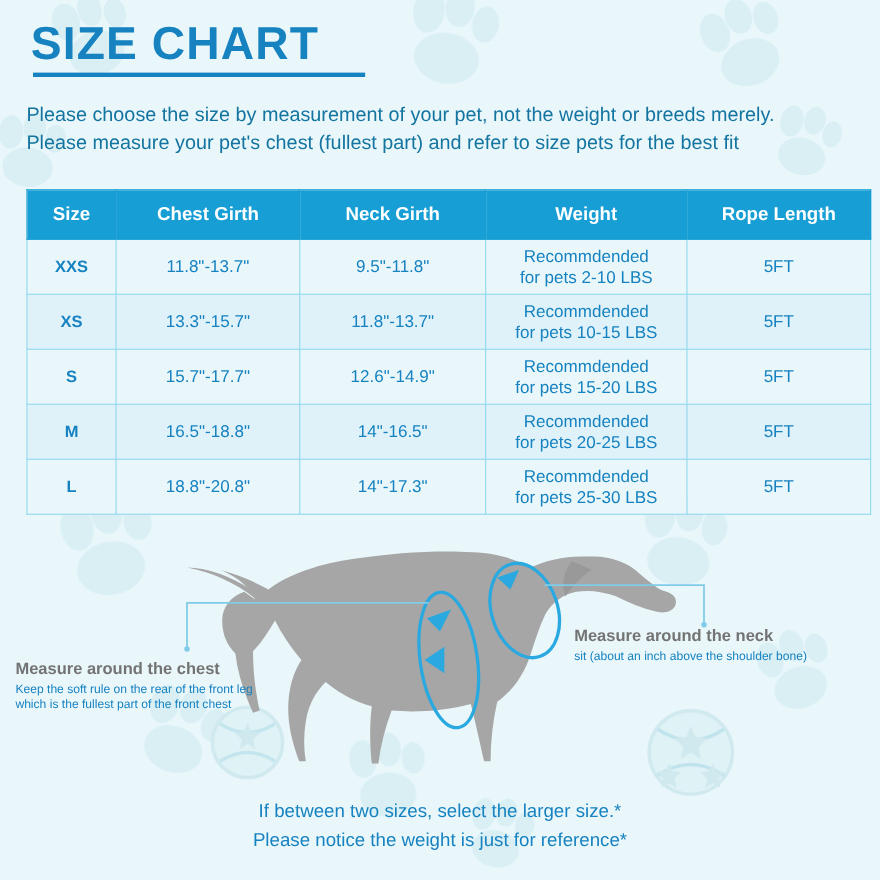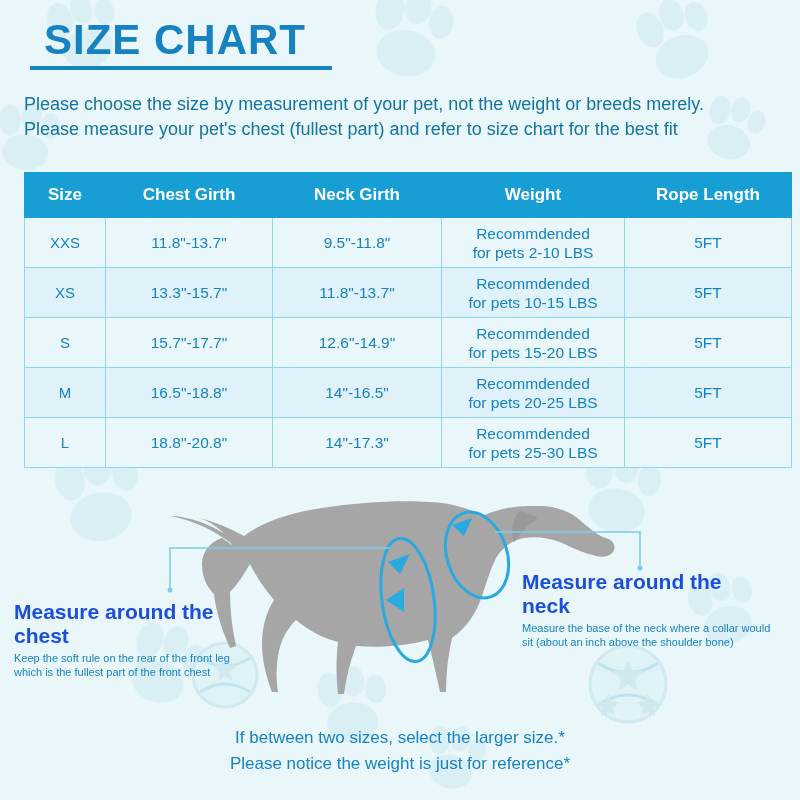--- a/index.html
+++ b/index.html
@@ -27,21 +27,21 @@
     inset: 0;
     pointer-events: none;
     z-index: 0;
   }
   .content {
     position: relative;
     z-index: 2;
   }
   .title {
     position: absolute;
-    left: 44px;
+    left: 28px;
     top: 16px;
     font-size: 42px;
     font-weight: bold;
     letter-spacing: 1px;
     color: #1682c0;
   }
   .title-underline {
     position: absolute;
     left: 30px;
     top: 66px;
@@ -89,20 +89,21 @@
     font-size: 15.5px;
     color: #1682c0;
     background: #e9f7fb;
     line-height: 19px;
   }
   tbody tr:nth-child(even) td {
     background: #dff2fa;
   }
   td.size-col {
     font-size: 15px;
+    font-weight: bold;
   }
   .w-col-0 { width: 78px; margin-top: 44px; }
   .w-col-1 { width: 164px; }
   .w-col-2 { width: 166px; }
   .w-col-3 { width: 180px; }
   .w-col-4 { width: 164px; }
 
   
   .diagram {
     position: absolute;
@@ -117,23 +118,23 @@
     top: 130px;
     width: 250px;
   }
   .callout-neck {
     position: absolute;
     left: 522px;
     top: 100px;
     width: 250px;
   }
   .callout-title {
-    font-size: 21px;
+    font-size: 15px;
     font-weight: bold;
-    color: #1d4ed8;
+    color: #737373;
     margin-bottom: 3px;
   }
   .callout-body {
     font-size: 11px;
     color: #1682c0;
     line-height: 14px;
   }
   .footer {
     position: absolute;
     left: 0;
@@ -242,21 +243,21 @@
     </g>
   </svg>
 
   <div class="content">
 
     <div class="title">SIZE CHART</div>
     <div class="title-underline"></div>
 
     <div class="intro">
       <div>Please choose the size by measurement of your pet, not the weight or breeds merely.</div>
-      <div>Please measure your pet's chest (fullest part) and refer to size chart for the best fit</div>
+      <div>Please measure your pet's chest (fullest part) and refer to size pets for the best fit</div>
     </div>
 
     <div class="table-wrap">
       <table>
         <thead>
           <tr>
             <th class="w-col-0">Size</th>
             <th class="w-col-1">Chest Girth</th>
             <th class="w-col-2">Neck Girth</th>
             <th class="w-col-3">Weight</th>
@@ -388,21 +389,20 @@
         <div class="callout-title">Measure around the chest</div>
         <div class="callout-body">
           <div>Keep the soft rule on the rear of the front leg</div>
           <div>which is the fullest part of the front chest</div>
         </div>
       </div>
 
       <div class="callout-neck">
         <div class="callout-title">Measure around the neck</div>
         <div class="callout-body">
-          <div>Measure the base of the neck where a collar would</div>
           <div>sit (about an inch above the shoulder bone)</div>
         </div>
       </div>
     </div>
 
     <div class="footer">
       <div>If between two sizes, select the larger size.*</div>
       <div>Please notice the weight is just for reference*</div>
     </div>
 

